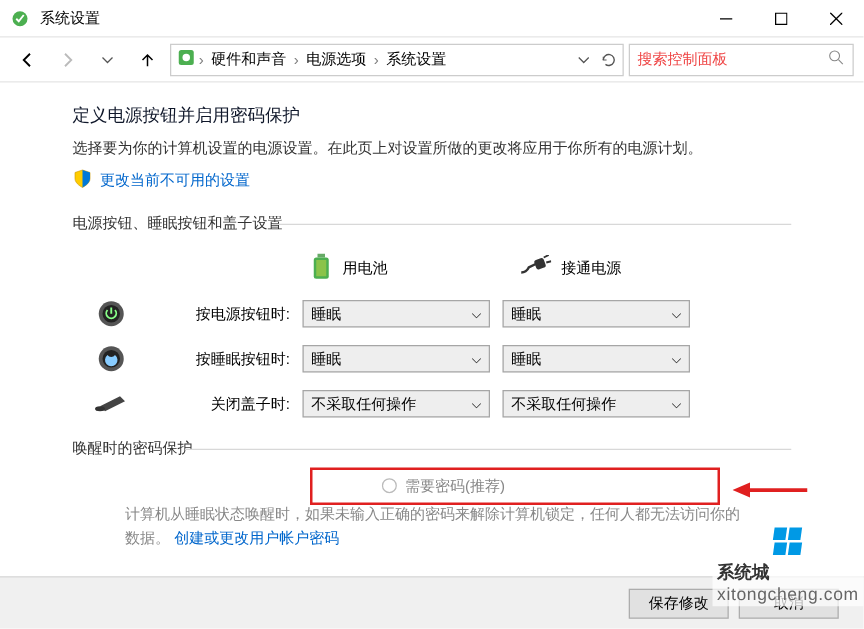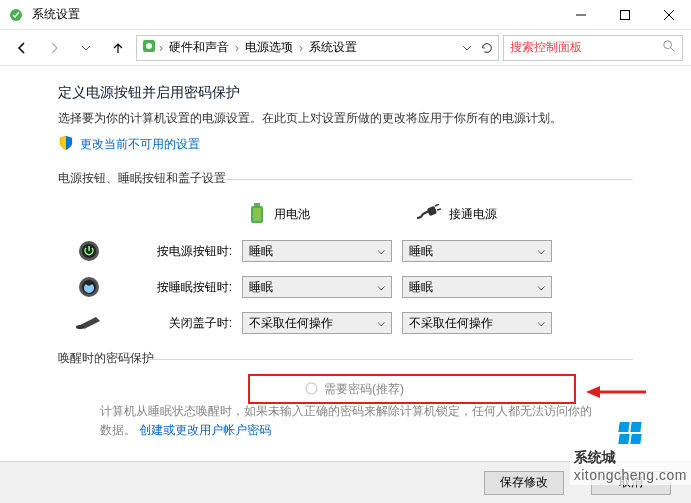--- a/index.html
+++ b/index.html
@@ -48,21 +48,21 @@
   .highlight-rect { position: absolute; border: 2px solid #e02020; left: 248px; top: 308px; width: 328px; height: 30px; pointer-events: none; }
   .arrow-annot { position: absolute; left: 586px; top: 318px; }
   
   .pwdwrap { margin-top: 14px; }
   .radio-row { display: flex; align-items: center; gap: 6px; color: #888; padding-left: 18px; margin-top: 8px; justify-content: center; }
   .radio-desc { color: #888; padding-left: 42px; padding-right: 30px; line-height: 1.6; margin-top: 4px; }
   .radio-desc a { color: #0066cc; text-decoration: none; }
   
   
   .btnbar { position: absolute; bottom: 0; left: 0; right: 0; height: 42px; border-top: 1px solid #d8d8d8; display: flex; align-items: center; justify-content: flex-end; padding-right: 20px; gap: 8px; background: #f0f0f0; }
-  .btn { min-width: 80px; height: 24px; border: 1px solid #adadad; background: #e1e1e1; display: flex; align-items: center; justify-content: center; padding: 0 12px; margin-left: 19px; }
+  .btn { min-width: 80px; height: 24px; border: 1px solid #adadad; background: #e1e1e1; display: flex; align-items: center; justify-content: center; padding: 0 12px; }
   
   
   .watermark { position: absolute; right: 0; bottom: 18px; display: flex; align-items: center; gap: 4px; background: rgba(255,255,255,0.7); padding: 2px 4px; flex-direction: column; }
   .wm-logo { display: flex; flex-wrap: wrap; width: 24px; height: 24px; transform: rotate(0deg); }
   .wm-sq { width: 10px; height: 10px; background: #0099e5; margin: 1px; transform: skewX(-8deg); }
   .wm-text { font-size: 14px; font-weight: bold; color: #333; }
   .wm-text .dom { font-size: 14px; display: block; color: #666; font-weight: normal; letter-spacing: 0.5px; }
 </style>
 </head>
 <body>

